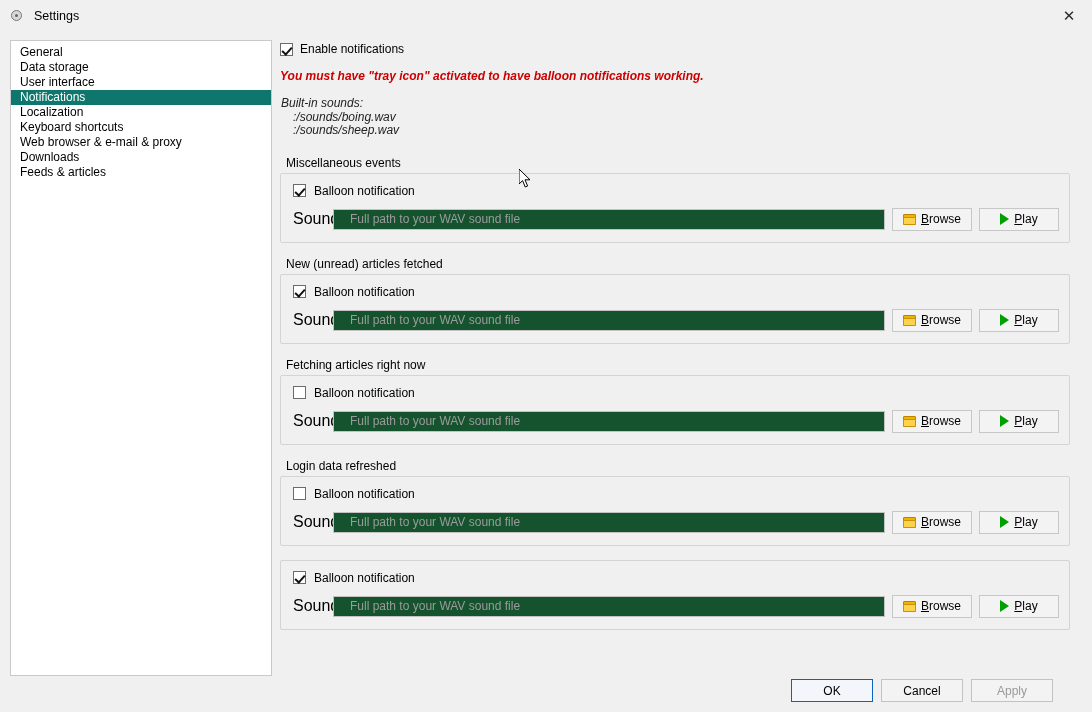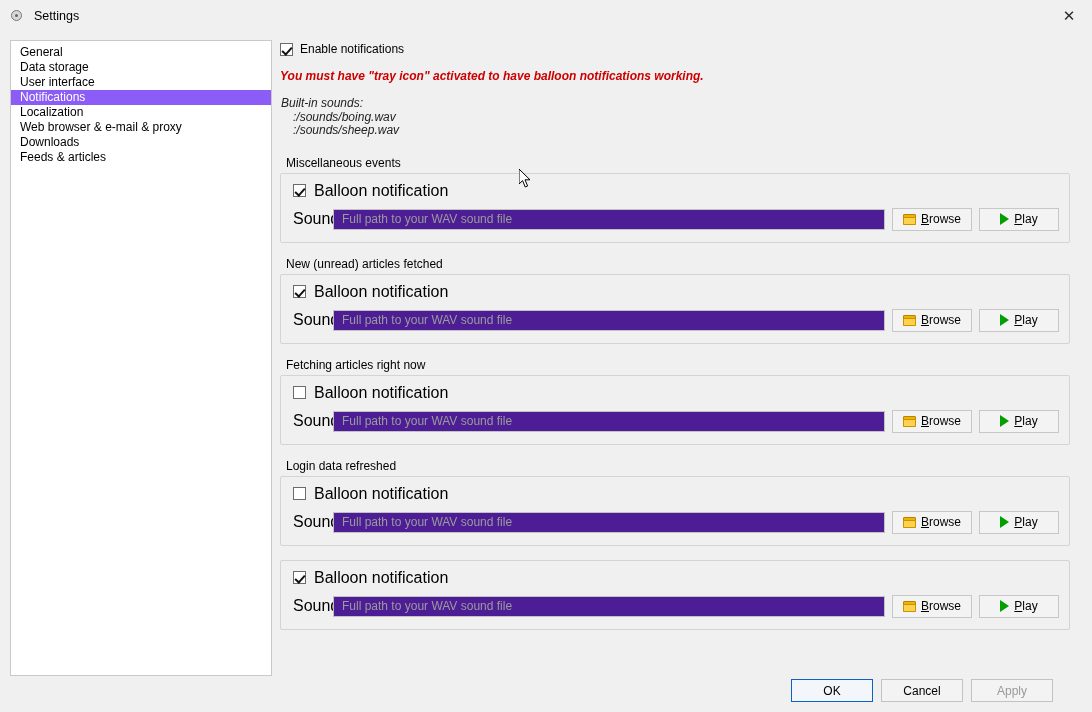--- a/index.html
+++ b/index.html
@@ -90,21 +90,21 @@
   }
   .sidebar-item {
     height: 15px;
     line-height: 15px;
     padding-left: 9px;
     font-size: 12px;
     color: #000;
     white-space: nowrap;
   }
   .sidebar-item.selected {
-    background: #8b5cf6;
+    background: #0f766e;
     color: #fff;
   }
 
   .main {
     position: absolute;
     left: 280px; top: 9px;
     width: 800px;
   }
 
   
@@ -174,43 +174,43 @@
     box-sizing: border-box;
     width: 790px;
   }
   .balloon-row {
     display: flex;
     align-items: center;
     height: 16px;
     margin-bottom: 9px;
   }
   .balloon-row .cb { margin-right: 8px; }
-  .balloon-row .lbl { font-size: 16px; }
+  .balloon-row .lbl { font-size: 12px; }
 
   .sound-row {
     display: flex;
     align-items: center;
   }
   .sound-row .sound-label {
     width: 40px;
     font-size: 16px;
     color: #000;
     flex: 0 0 auto;
   }
   .sound-input {
     flex: 0 0 auto;
     width: 552px;
     height: 21px;
     box-sizing: border-box;
     border: 1px solid #c2c2c2;
-    background: #4c1d95;
+    background: #14532d;
     font-size: 12px;
     color: #9b9b9b;
     line-height: 19px;
-    padding: 0 8px;
+    padding: 0 16px;
     overflow: hidden;
     white-space: nowrap;
   }
   .btn {
     height: 23px;
     box-sizing: border-box;
     border: 1px solid #c7c7c7;
     background: #f3f3f3;
     display: flex;
     align-items: center;
@@ -299,20 +299,21 @@
 
 <div class="content">
 
   <div class="sidebar">
     <div class="sidebar-list">
       <div class="sidebar-item">General</div>
       <div class="sidebar-item">Data storage</div>
       <div class="sidebar-item">User interface</div>
       <div class="sidebar-item selected">Notifications</div>
       <div class="sidebar-item">Localization</div>
+      <div class="sidebar-item">Keyboard shortcuts</div>
       <div class="sidebar-item">Web browser &amp; e-mail &amp; proxy</div>
       <div class="sidebar-item">Downloads</div>
       <div class="sidebar-item">Feeds &amp; articles</div>
     </div>
   </div>
 
   <div class="main">
 
     <div class="row-enable">
       <span class="cb checked"></span>

